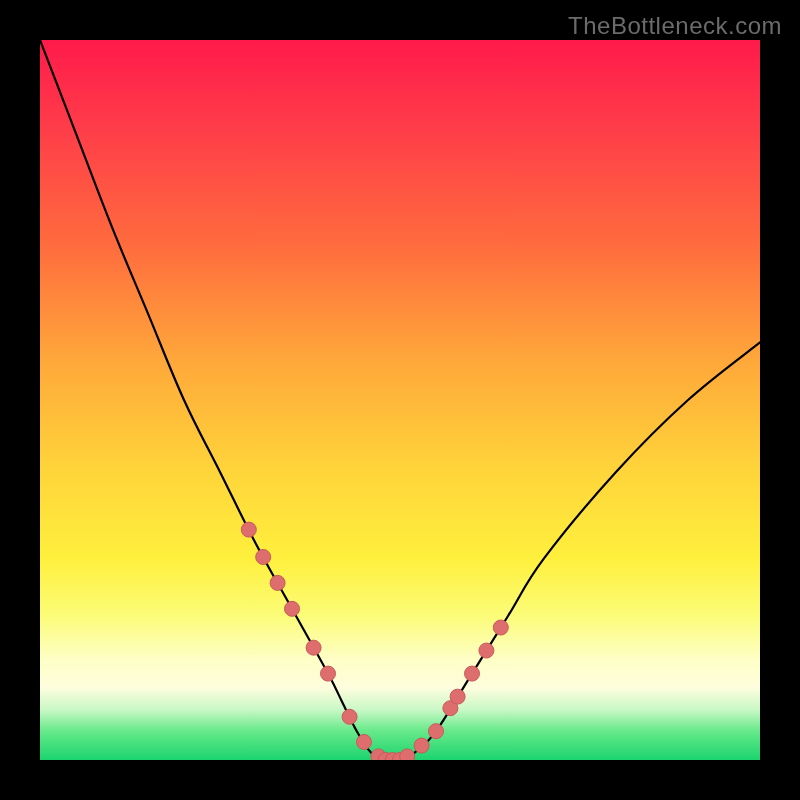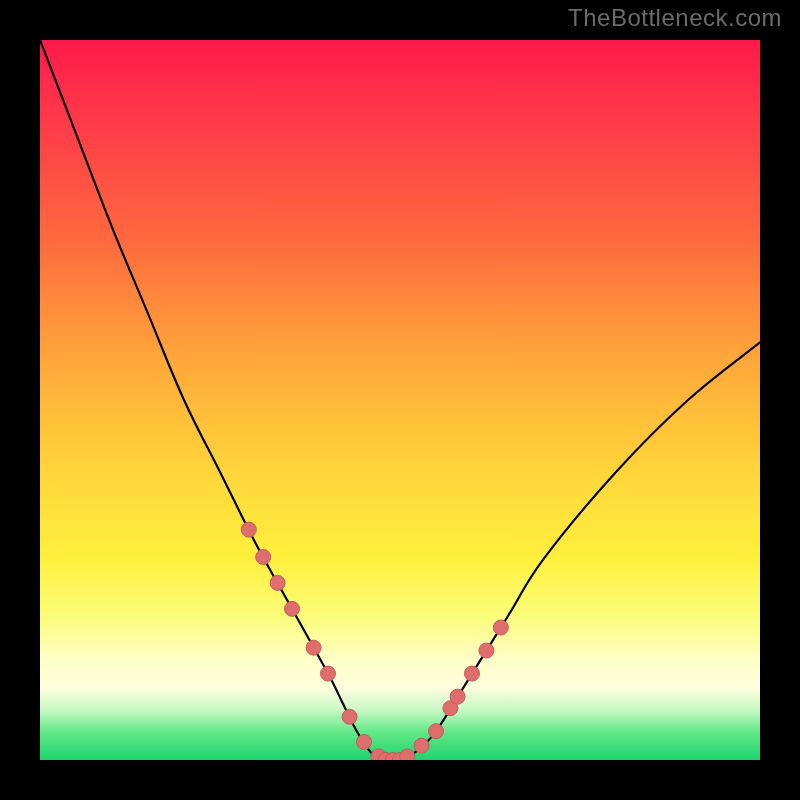--- a/index.html
+++ b/index.html
@@ -40,21 +40,21 @@
       #fbfc78 80%,
       #fefec6 86%,
       #fdfddd 90%,
       #c9f8c6 93%,
       #66e989 96%,
       #1bd46e 100%
     );
   }
   .watermark {
     position: absolute;
-    top: 4px;
+    top: 12px;
     right: 18px;
     color: #6b6b6b;
     font-size: 24px;
     letter-spacing: 0.5px;
     pointer-events: none;
     user-select: none;
   }
   svg.curve {
     position: absolute;
     inset: 0;

